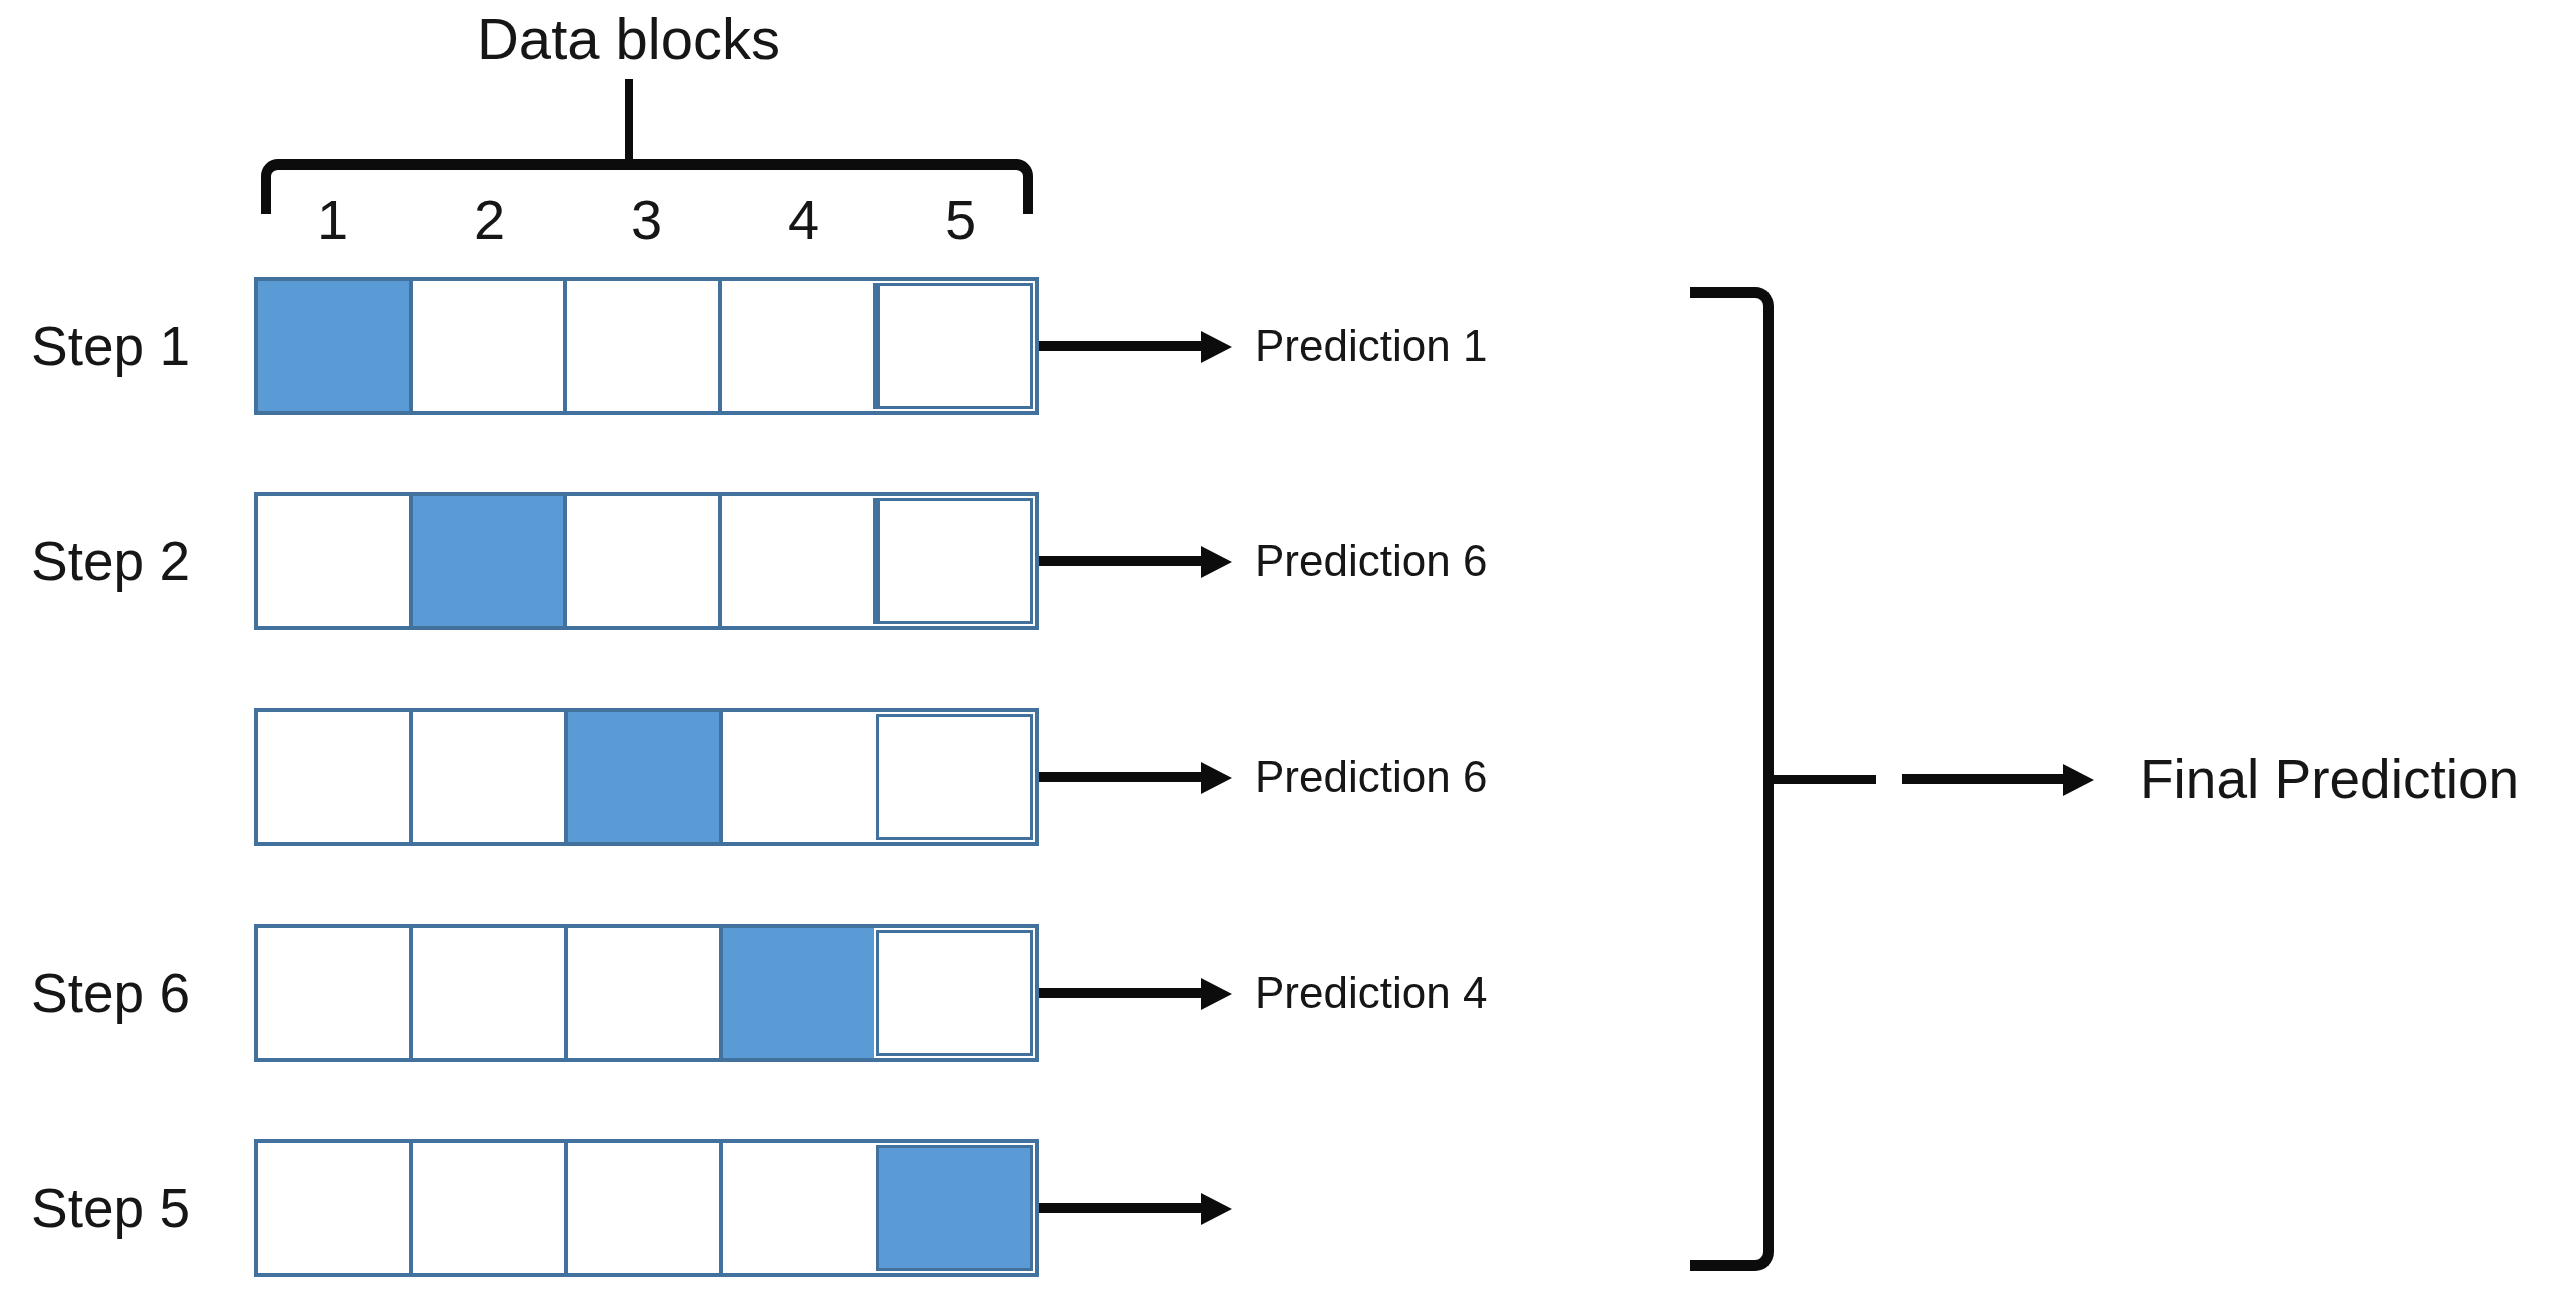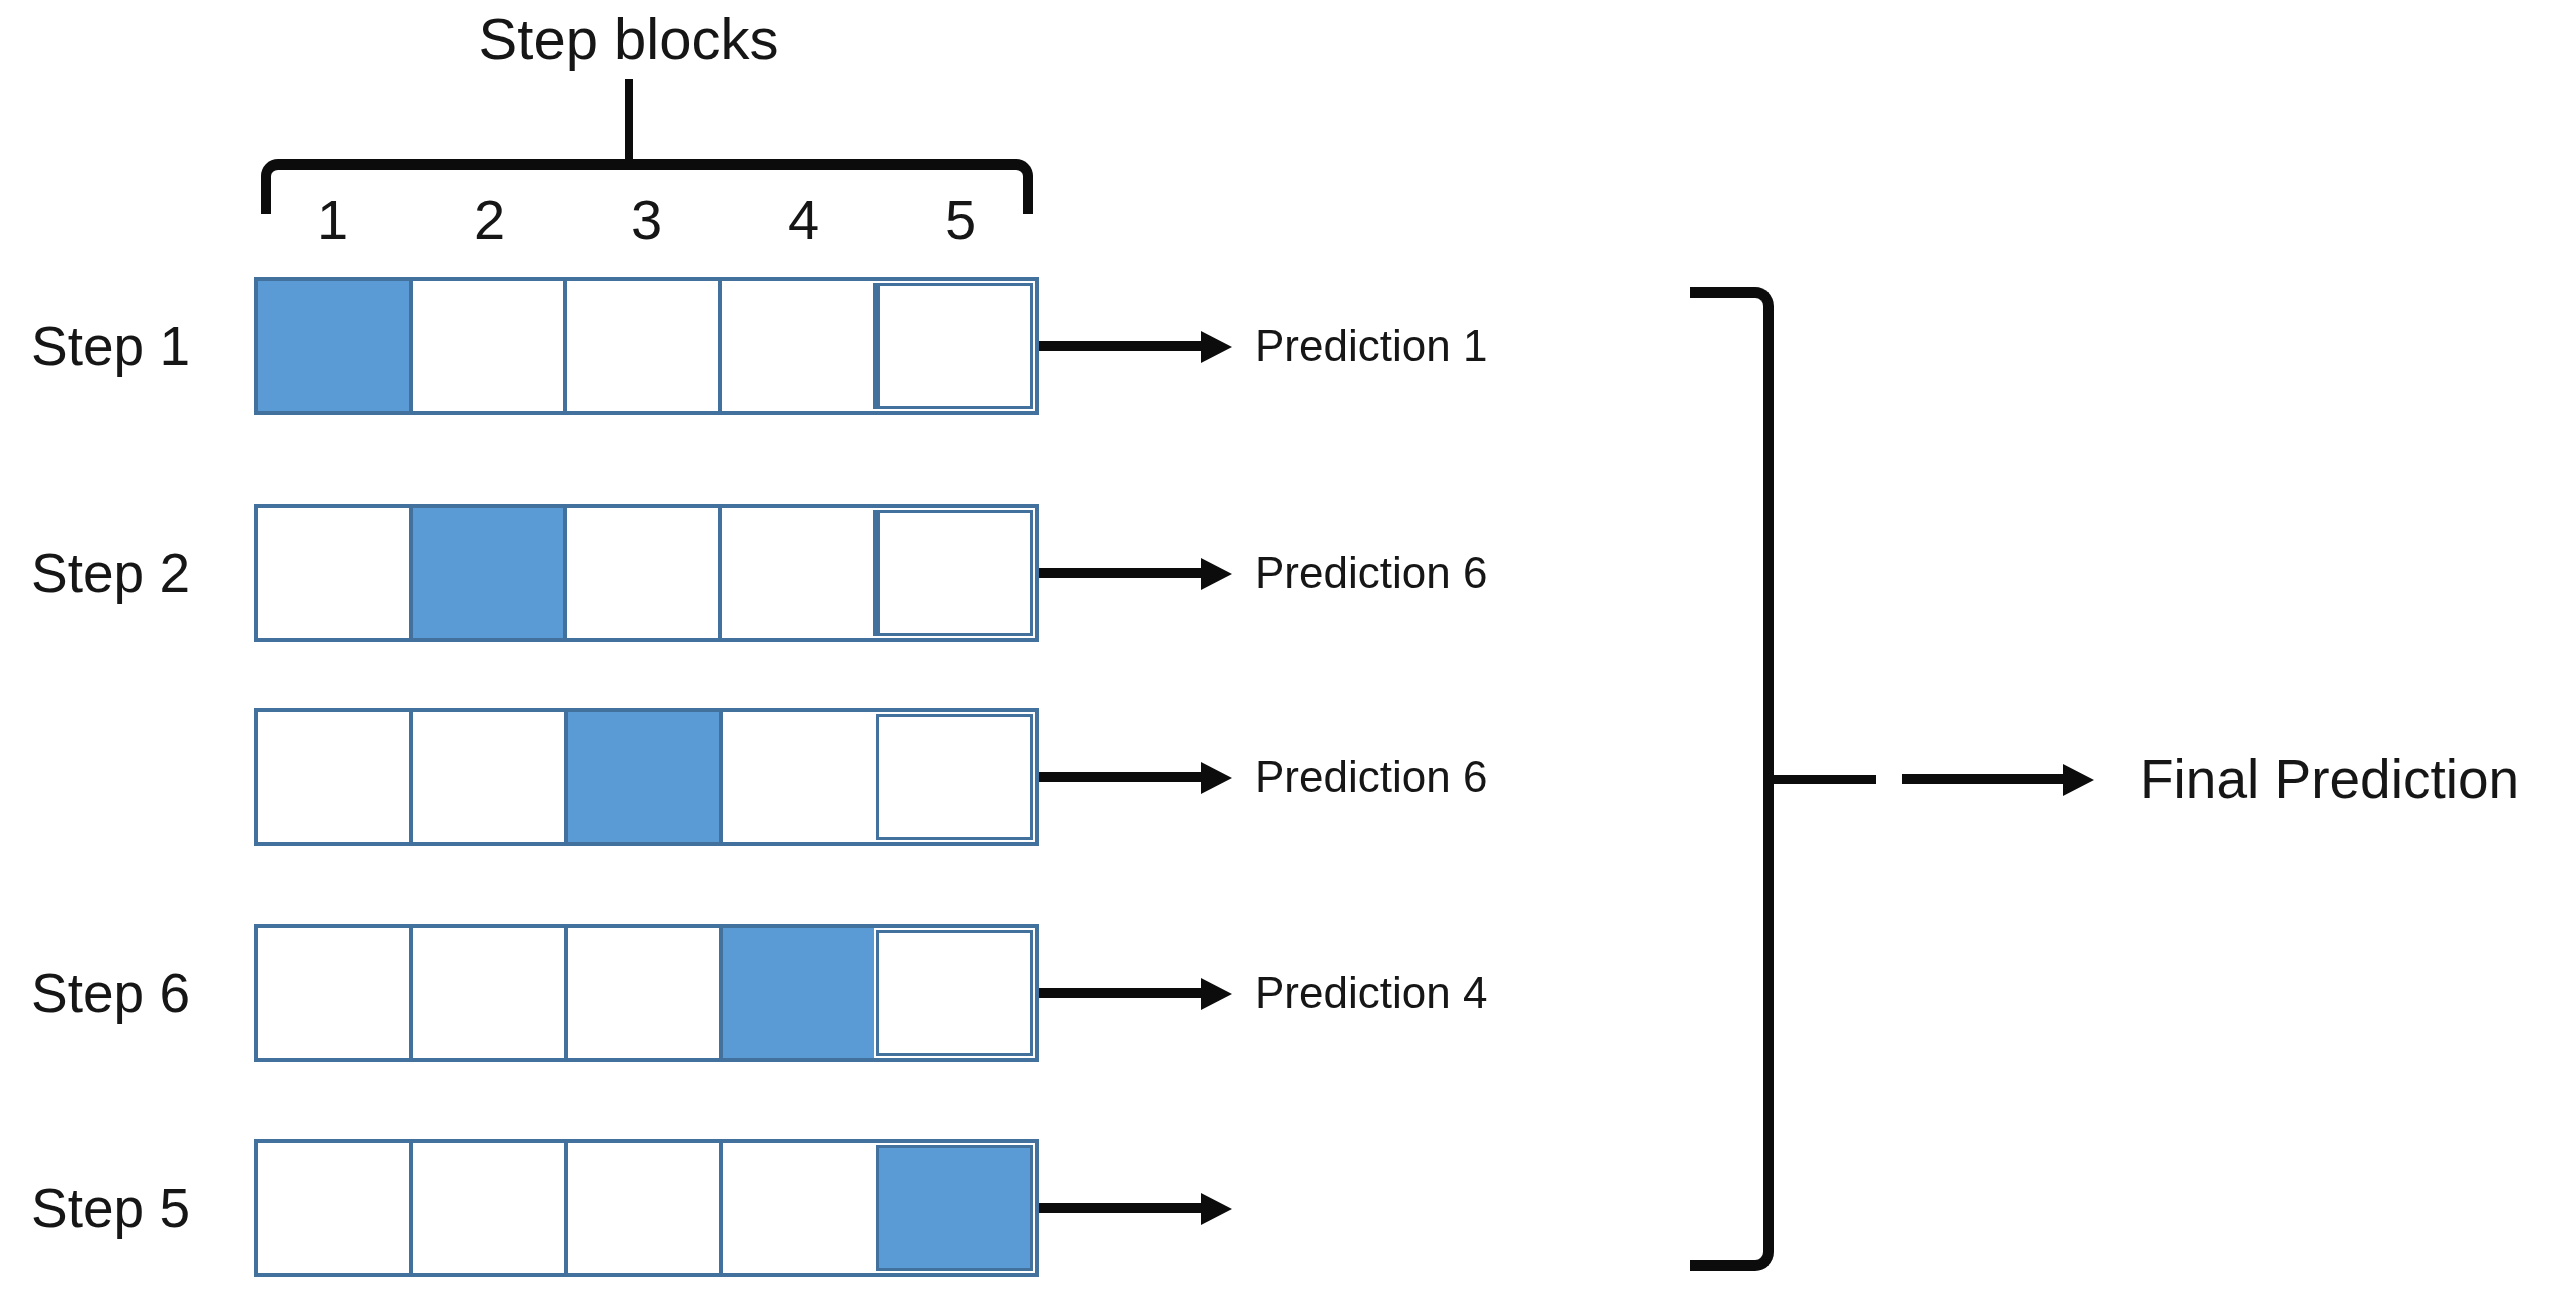--- a/index.html
+++ b/index.html
@@ -81,21 +81,21 @@
   .final-label {
     position: absolute; left: 2140px; top: 725px; height: 107px;
     display: flex; align-items: center; font-size: 55px; color: var(--text);
   }
 </style>
 </head>
 <body>
 
 <div id="canvas">
 
-  <div class="title">Step blocks</div>
+  <div class="title">Data blocks</div>
   <div class="title-stem"></div>
   <div class="top-brace"></div>
 
   <div class="col-headers">
     <div class="col-header">1</div>
     <div class="col-header">2</div>
     <div class="col-header">3</div>
     <div class="col-header">4</div>
     <div class="col-header">5</div>
   </div>
@@ -109,21 +109,21 @@
       <div class="cell"></div>
       <div class="cell"></div>
     </div>
     <div class="flow-arrow">
       <div class="shaft"></div>
         <div class="head"></div>
     </div>
     <div class="prediction-label">Prediction 1</div>
   </div>
 
-  <div class="row heavy" style="top:504px">
+  <div class="row heavy" style="top:492px">
     <div class="step-label">Step 2</div>
     <div class="blocks">
       <div class="cell"></div>
       <div class="cell filled"></div>
       <div class="cell"></div>
       <div class="cell"></div>
       <div class="cell"></div>
     </div>
     <div class="flow-arrow">
       <div class="shaft"></div>

